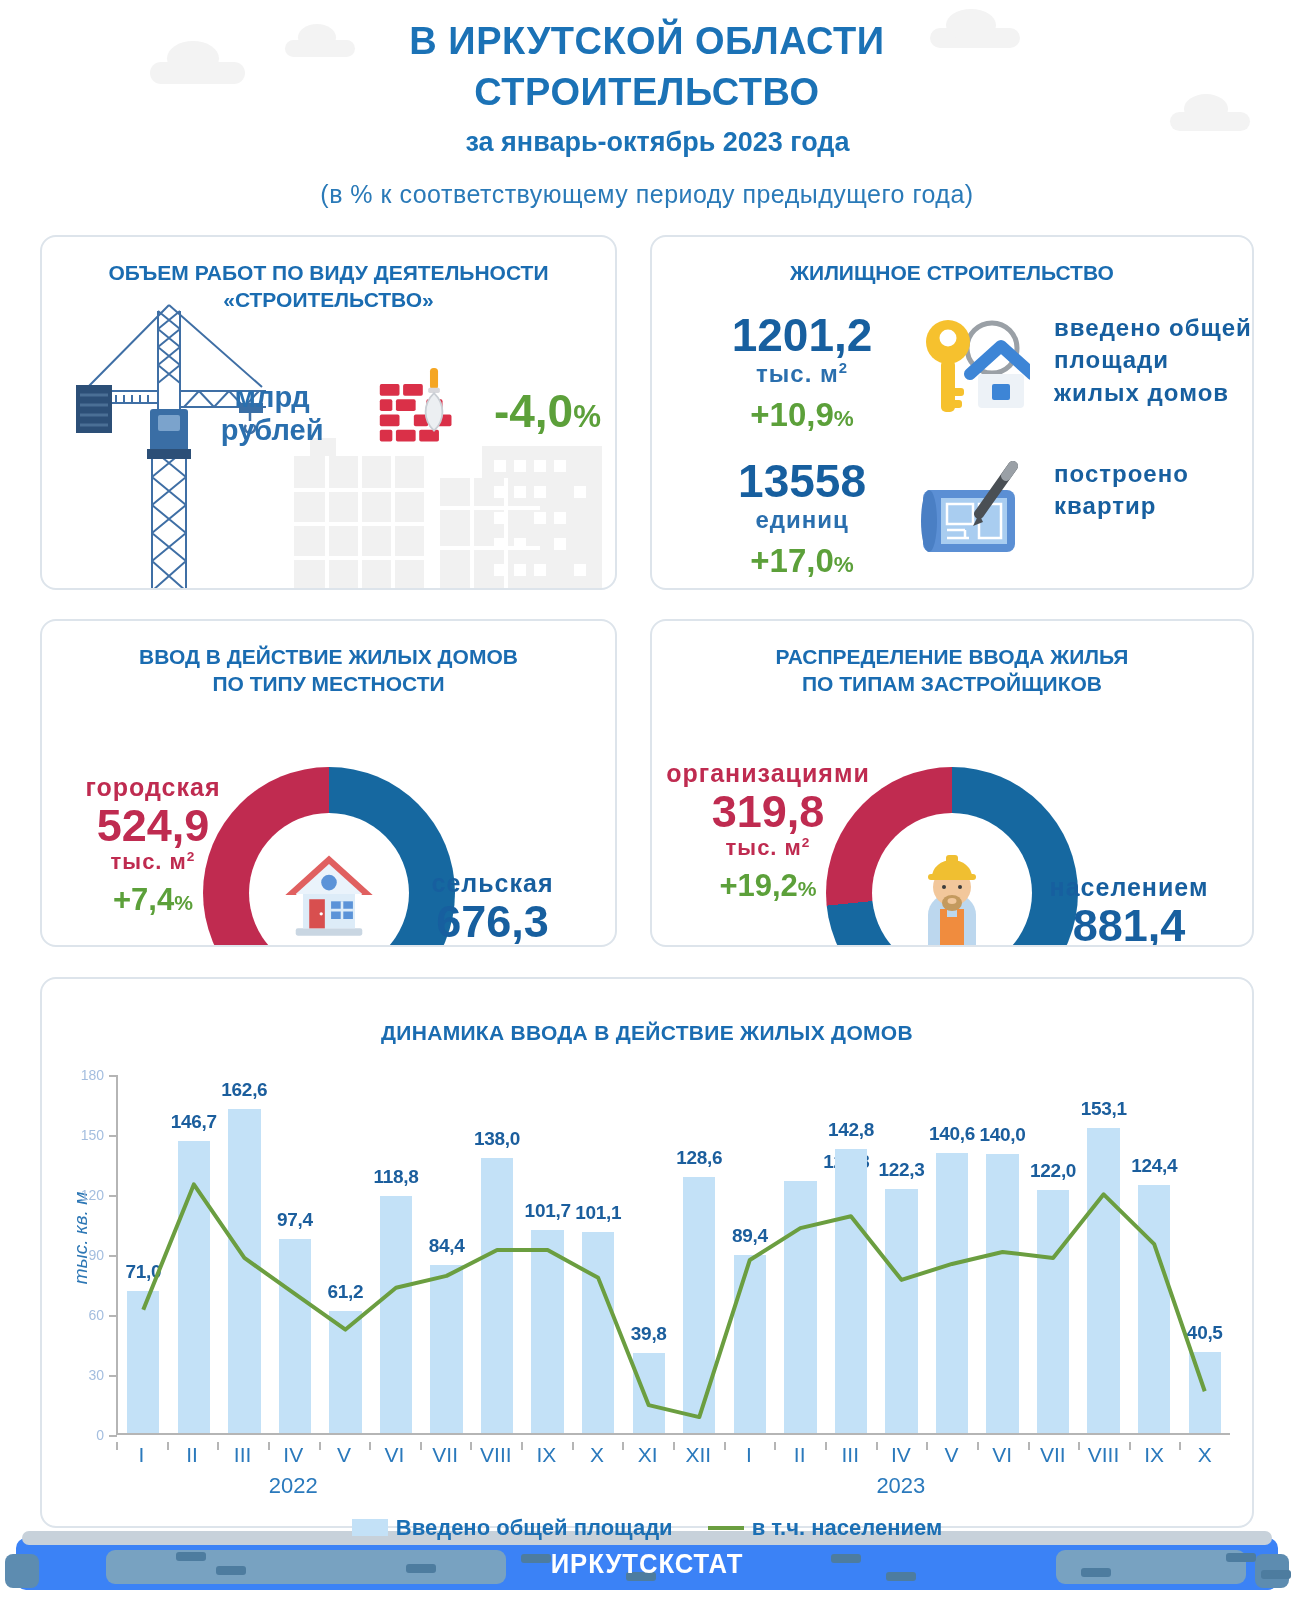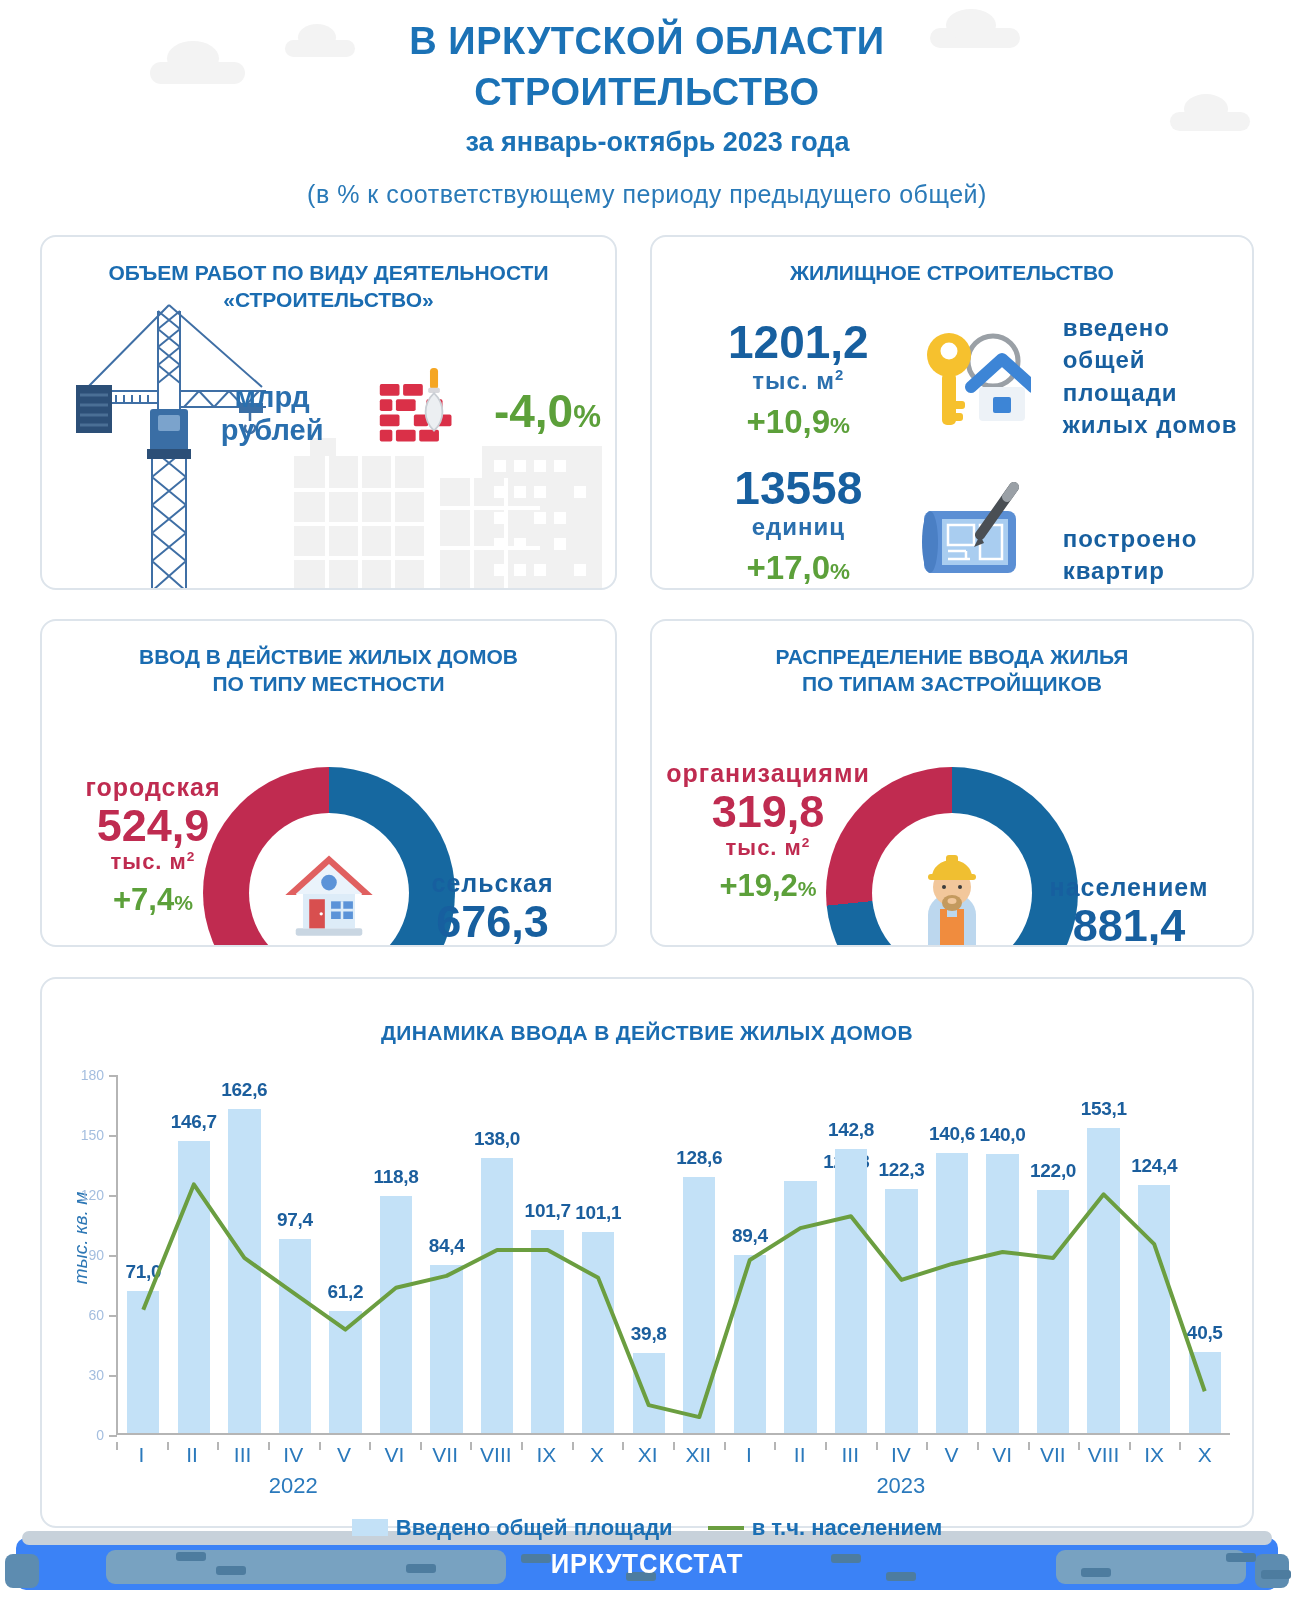--- a/index.html
+++ b/index.html
@@ -28,21 +28,21 @@
   .bldgs { position:absolute; left:0; bottom:0; }
   .vol-row { position:absolute; left:150px; top:122px; right:14px; display:flex; align-items:center; gap:26px; justify-content:center; }
   .vol-value { text-align:center; }
   .vol-num { font-size:54px; font-weight:bold; color:#c00000; line-height:1; }
   .vol-unit { font-size:29px; font-weight:bold; color:#2a6fae; margin-top:6px; }
   .chg { font-weight:bold; color:#5ca03a; }
   .chg .pctsign { font-size:.68em; font-weight:bold; }
   .vol-chg { font-size:46px; }
 
   
-  .hs-row { display:flex; align-items:flex-end; justify-content:flex-start; margin:26px 0 0 64px; gap:32px; }
+  .hs-row { display:flex; align-items:flex-start; justify-content:flex-start; margin:26px 0 0 64px; gap:24px; }
   .hs-val { width:200px; text-align:center; }
   .hs-num { font-size:46px; font-weight:bold; color:#175f9f; line-height:1; }
   .hs-unit { font-size:24px; font-weight:bold; color:#2a6fae; margin-top:2px; letter-spacing:1px; }
   .hs-chg { font-size:33px; margin-top:8px; }
   .hs-label { font-size:24px; font-weight:bold; color:#175f9f; line-height:1.35; letter-spacing:1px; width:230px; }
   .hs-icon { width:118px; flex:0 0 auto; text-align:center; }
 
   
   .donut-zone { position:relative; height:262px; margin-top:4px; }
   .donut { position:absolute; left:50%; top:66px; transform:translateX(-50%);
@@ -106,21 +106,21 @@
 <div class="cloud" style="left:150px; top:62px; width:95px; height:22px;"></div>
 <div class="cloud" style="left:285px; top:40px; width:70px; height:17px;"></div>
 <div class="cloud" style="left:930px; top:28px; width:90px; height:20px;"></div>
 <div class="cloud" style="left:1170px; top:112px; width:80px; height:19px;"></div>
 <div class="cloud" style="left:1040px; top:388px; width:72px; height:17px;"></div>
 
 <header class="page-head">
   <div class="t1">В ИРКУТСКОЙ ОБЛАСТИ</div>
   <div class="t1">СТРОИТЕЛЬСТВО</div>
   <div class="t3">за январь-октябрь 2023 года</div>
-  <div class="t4">(в % к соответствующему периоду предыдущего общей)</div>
+  <div class="t4">(в % к соответствующему периоду предыдущего года)</div>
 </header>
 
 <main class="cards">
 
   <section class="card">
     <div class="card-title">
       <span>ОБЪЕМ РАБОТ ПО ВИДУ ДЕЯТЕЛЬНОСТИ</span><br>
       <span>«СТРОИТЕЛЬСТВО»</span>
     </div>
     <svg class="crane" width="225" height="300" viewBox="0 0 225 300">

